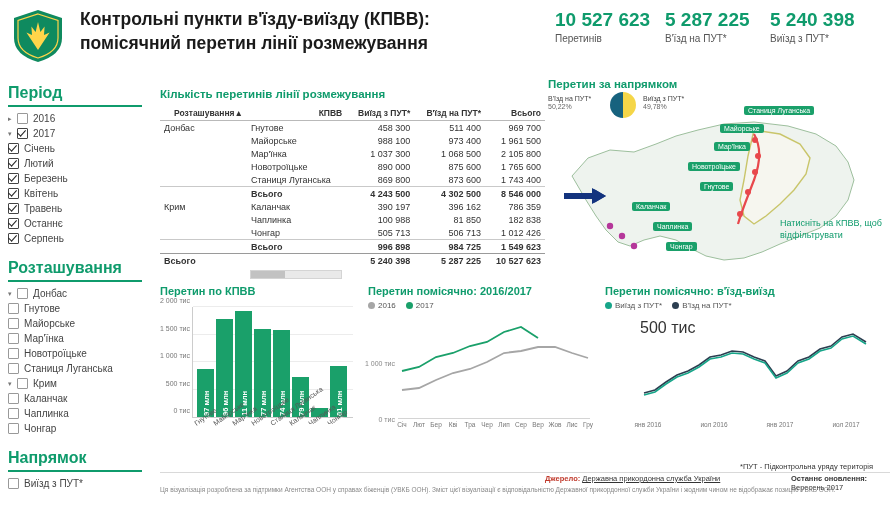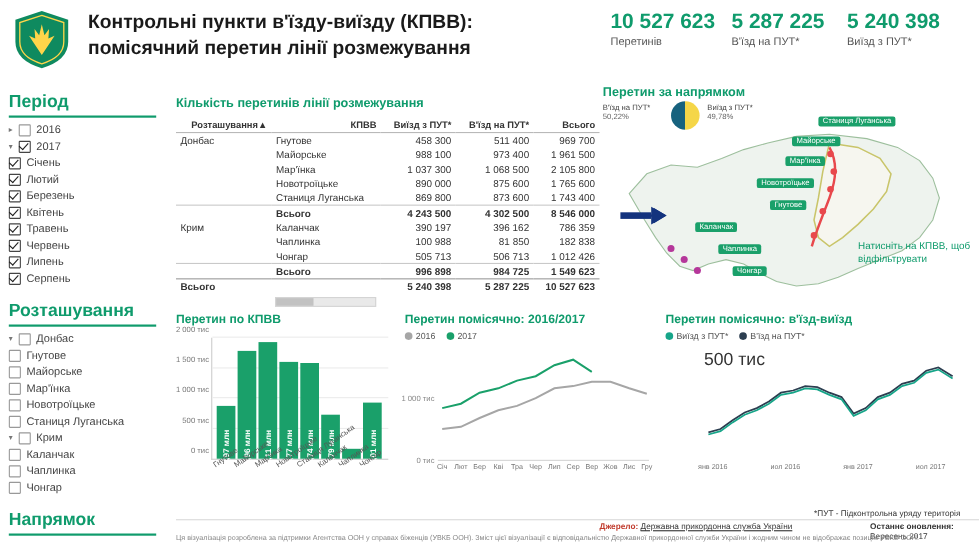--- a/index.html
+++ b/index.html
@@ -189,25 +189,21 @@
     <div class="chk-row l2">
       <span class="chk on"></span>
       <span>Квітень</span>
     </div>
     <div class="chk-row l2">
       <span class="chk on"></span>
       <span>Травень</span>
     </div>
     <div class="chk-row l2">
       <span class="chk on"></span>
-      <span>Червень</span>
-    </div>
-    <div class="chk-row l2">
-      <span class="chk on"></span>
-      <span>Липень</span>
+      <span>Останнє</span>
     </div>
     <div class="chk-row l2">
       <span class="chk on"></span>
       <span>Серпень</span>
     </div>
 
     <div class="sb-gap"></div>
     <div class="filter-head">Розташування</div>
     <div class="filter-rule"></div>
 

